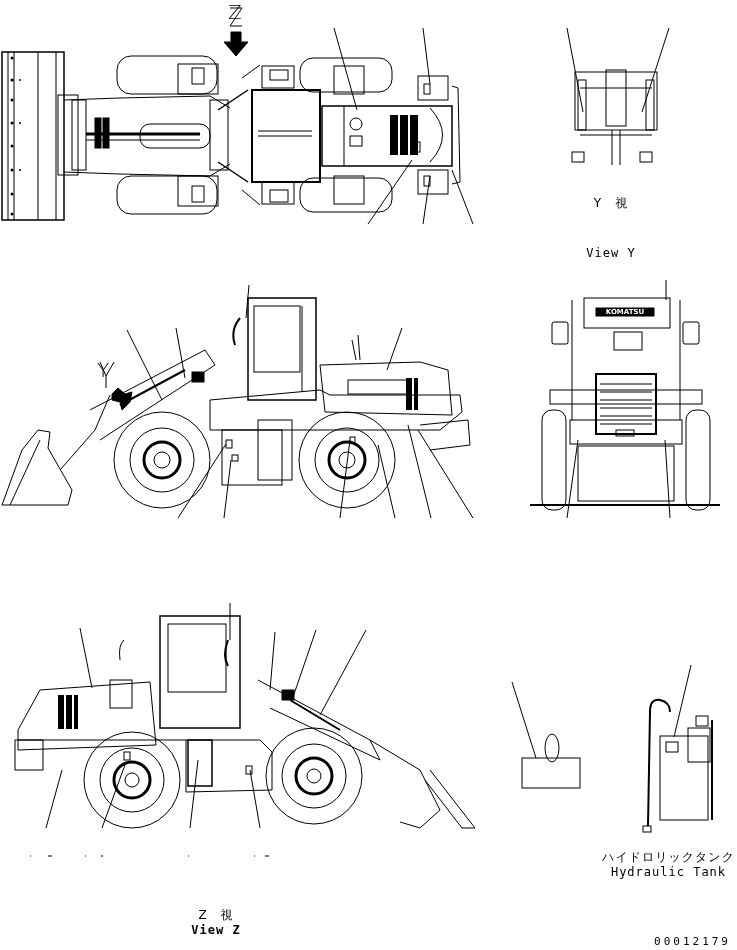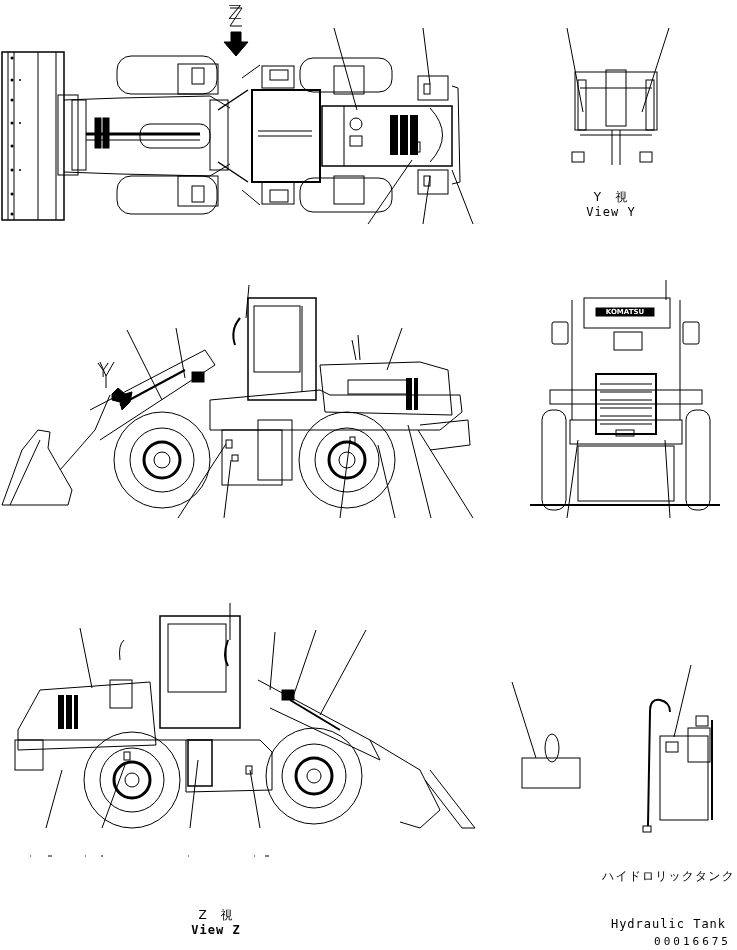--- a/index.html
+++ b/index.html
@@ -274,28 +274,28 @@
     <line x1="712" y1="720" x2="712" y2="820" stroke-width="2"></line>
     <rect x="643" y="826" width="8" height="6"></rect>
   </g>
 </svg>
 
 <div class="callout-z" style="left:228px; top:0px;">Z</div>
 <div class="callout-y" style="left:97px; top:358px;">Y</div>
 
 <div style="position:absolute; left:598px; top:308px; width:54px; height:19px; color:#fff; font-size:7px; line-height:9px; font-weight:bold; text-align:center; font-family:'DejaVu Sans', sans-serif; letter-spacing:0px;">KOMATSU</div>
 
-<div class="view-title" style="left:575px; top:190px; width:72px;">
+<div class="view-title" style="left:575px; top:196px; width:72px;">
   <div class="lbl jp" style="position:static;">Y　視</div>
-  <div class="lbl" style="position:static;">View Y</div>
+  <div class="lbl" style="position:static;margin-top:35px;">View Y</div>
 </div>
 
 <div class="view-title" style="left:180px; top:908px; width:72px;">
   <div class="lbl jp" style="position:static;">Z　視</div>
   <div class="lbl" style="position:static;font-weight:bold;">View Z</div>
 </div>
 
-<div class="view-title" style="left:600px; top:869px; width:137px;">
+<div class="view-title" style="left:600px; top:850px; width:137px;">
   <div class="lbl jp" style="position:static;">ハイドロリックタンク</div>
-  <div class="lbl" style="position:static;margin-top:33px;">Hydraulic Tank</div>
+  <div class="lbl" style="position:static;">Hydraulic Tank</div>
 </div>
 
-<div class="drawno">00016675</div>
+<div class="drawno">00012179</div>
 
 </body></html>

